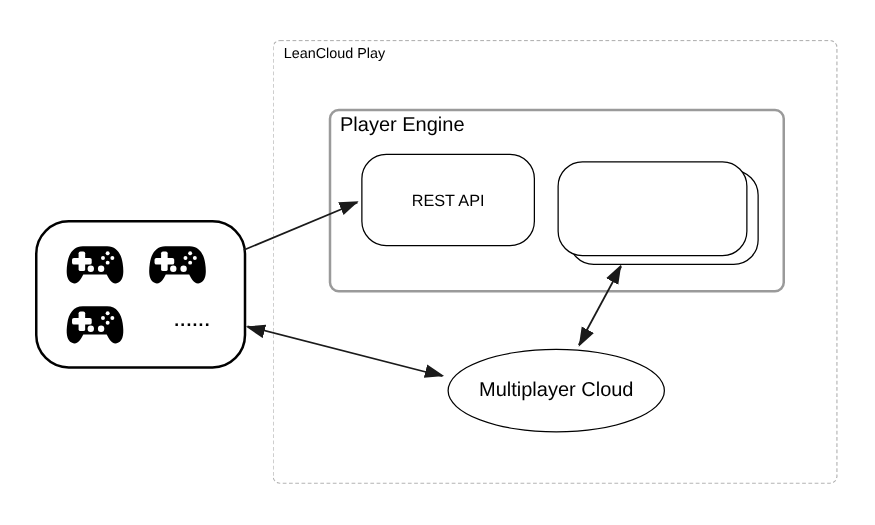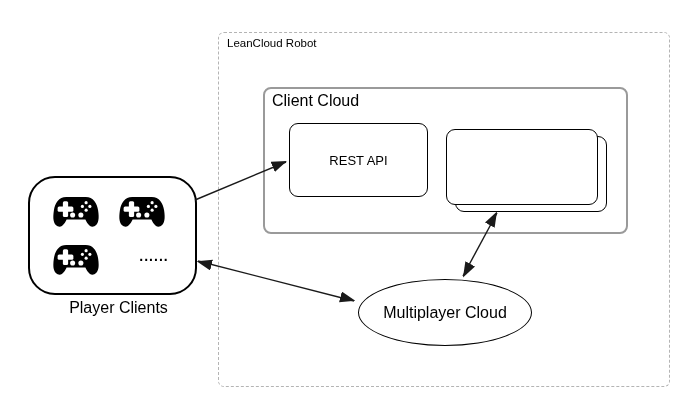--- a/index.html
+++ b/index.html
@@ -48,21 +48,21 @@
     font-size: 16px;
     line-height: 20px;
     color: #000;
     white-space: nowrap;
   }
   
   .node-box {
     position: absolute;
     background: #ffffff;
     border: 1.5px solid #000;
-    border-radius: 9px;
+    border-radius: 20px;
     display: flex;
     align-items: center;
     justify-content: center;
     font-size: 13px;
     text-align: center;
   }
   .rest-api { left: 289px; top: 123px; width: 137px; height: 72px; }
   .master-main  { left: 437px; top: 122px; width: 150px; height: 74px; }
   .master-back1 { left: 446px; top: 129px; width: 150px; height: 74px; }
   .master-back2 { left: 455px; top: 136px; width: 150px; height: 74px; }
@@ -117,25 +117,25 @@
     width: 700px; height: 420px;
     pointer-events: none;
   }
 </style>
 </head>
 <body>
 
 <div class="canvas">
 
   <div class="outer-group">
-    <div class="outer-group-label">LeanCloud Robot</div>
+    <div class="outer-group-label">LeanCloud Play</div>
   </div>
 
   <div class="client-engine">
-    <div class="client-engine-label">Client Cloud</div>
+    <div class="client-engine-label">Player Engine</div>
   </div>
 
   <div class="node-box rest-api">
     <span>REST API</span>
   </div>
 
   <div class="node-box master-back2"></div>
   <div class="node-box master-back1"></div>
 
   <div class="player-box">
@@ -167,21 +167,20 @@
       <rect x="14.5" y="8.5" width="7" height="21" rx="2" fill="#fff"></rect>
       <circle cx="45.5" cy="10.5" r="2.1" fill="#fff"></circle>
       <circle cx="40.5" cy="15.5" r="2.1" fill="#fff"></circle>
       <circle cx="50.5" cy="15.5" r="2.1" fill="#fff"></circle>
       <circle cx="45.5" cy="20.5" r="2.1" fill="#fff"></circle>
       <circle cx="27.5" cy="27" r="3.4" fill="#fff"></circle>
       <circle cx="38.5" cy="27" r="3.4" fill="#fff"></circle>
     </svg>
     <span class="ellipsis-dots">......</span>
   </div>
-  <div class="player-label">Player Clients</div>
 
   <div class="cloud-ellipse">
     <span>Multiplayer Cloud</span>
   </div>
 
   <svg class="arrows" viewBox="0 0 700 420">
     <defs>
       <marker id="ah" viewBox="0 0 10 8" refX="9.2" refY="4" markerWidth="11" markerHeight="9" orient="auto-start-reverse">
         <path d="M0,0 L10,3.6 L0,7.2 Z" fill="#1a1a1a"></path>
       </marker>

